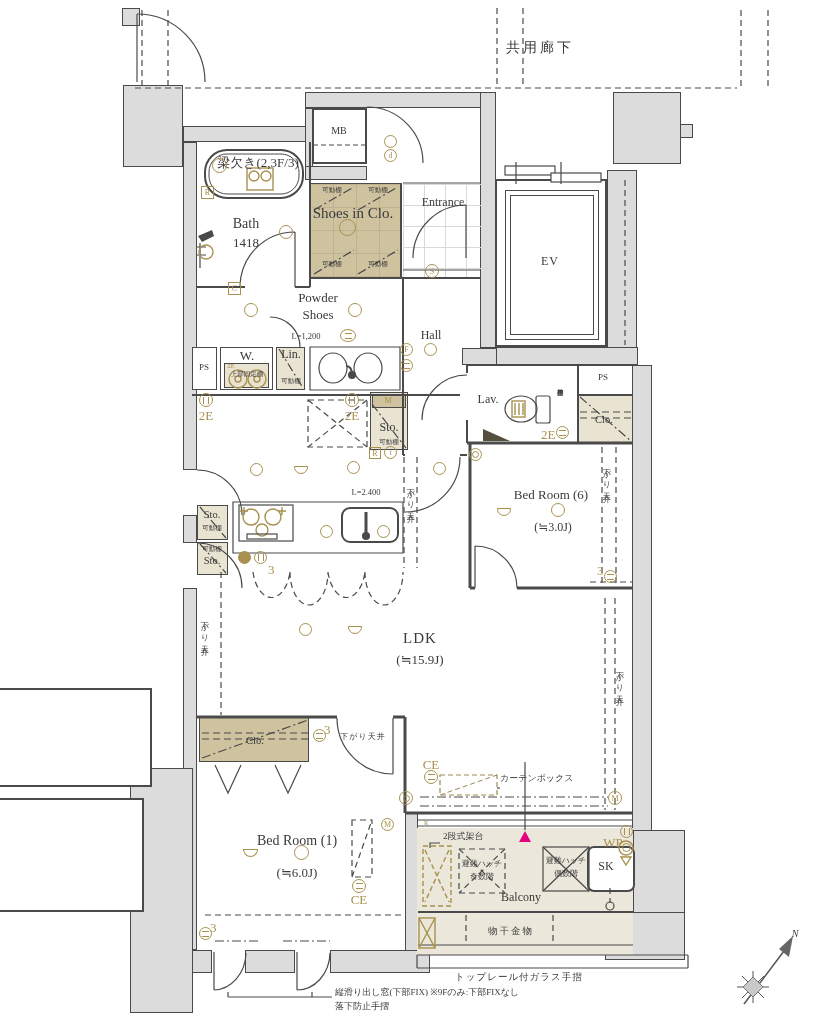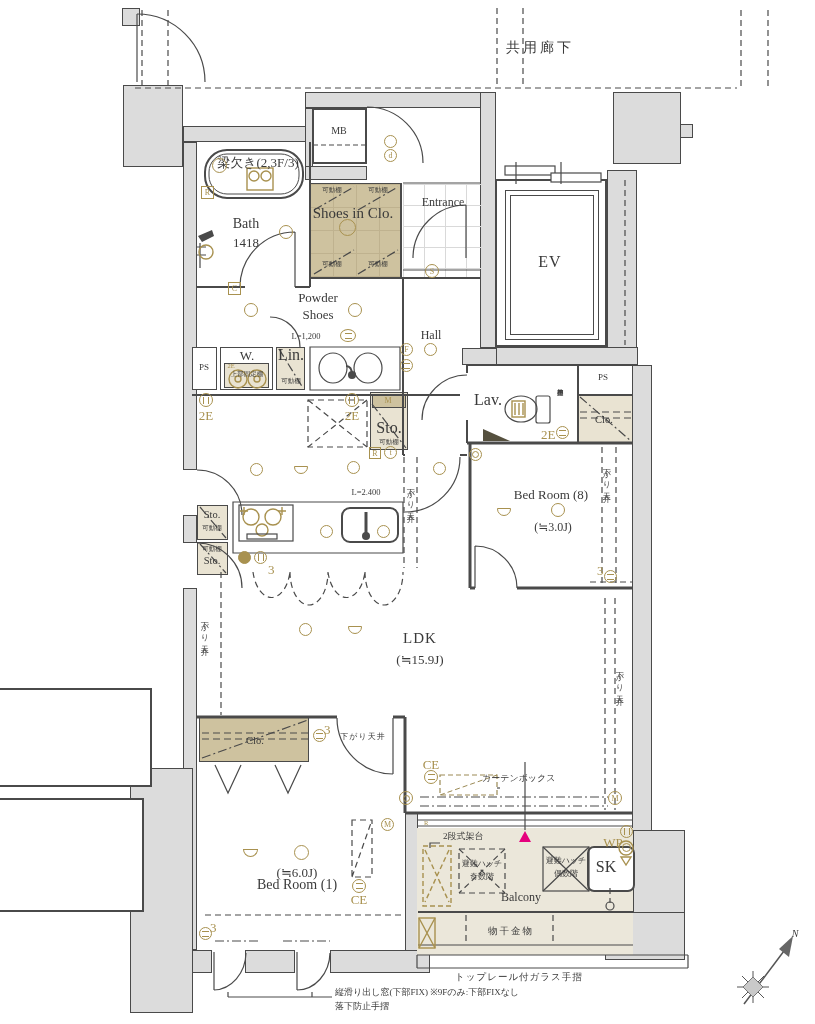--- a/index.html
+++ b/index.html
@@ -9,21 +9,21 @@
   .w{position:absolute;background:#dcdcdc;border:1px solid #4a4a4a;box-sizing:border-box}
   .room{position:absolute;background:#fff;border:2px solid #4a4a4a;box-sizing:border-box}
   .tan{position:absolute;background:#cec29f;border:1px solid #4a4a4a;box-sizing:border-box}
   .tanl{position:absolute;background:#e9e3d2;border:1px solid #4a4a4a;box-sizing:border-box}
   .lbl{position:absolute;white-space:nowrap;color:#3a3a3a;line-height:1.1}
   .ctr{transform:translate(-50%,-50%)}
   .v{writing-mode:vertical-rl;letter-spacing:2px}
   .bz{color:#a8914f}
   .f65{font-size:6.5px}.f7{font-size:13px}.f8{font-size:8px}.f85{font-size:8.5px}
   .f9{font-size:9px}.f95{font-size:9.5px}.f10{font-size:10px}.f105{font-size:10.5px}
-  .f11{font-size:16px}.f115{font-size:15px}.f12{font-size:12px}.f13{font-size:13px}
+  .f11{font-size:12px}.f115{font-size:15px}.f12{font-size:12px}.f13{font-size:13px}
   .f14{font-size:14px}.f15{font-size:15px}
   .sc{position:absolute;border:1.3px solid #a8914f;border-radius:50%;color:#a8914f;
       display:flex;align-items:center;justify-content:center;font-size:8px;
       box-sizing:border-box;background:transparent}
   .sqr{position:absolute;border:1.3px solid #a8914f;color:#a8914f;display:flex;
       align-items:center;justify-content:center;font-size:8px;box-sizing:border-box}
   .sc i,.hb i,.vb i{display:block}
   .vb i{width:4px;height:7px;border-left:1.3px solid #a8914f;border-right:1.3px solid #a8914f}
   .hb i{width:7px;height:4px;border-top:1.3px solid #a8914f;border-bottom:1.3px solid #a8914f}
   .dbl i{width:5px;height:5px;border:1.2px solid #a8914f;border-radius:50%}
@@ -270,32 +270,32 @@
   <div class="lbl f105 ctr" style="left:604px;top:420px">Clo.</div>
   <div class="lbl f8 ctr bz" style="left:388px;top:401px">M</div>
   <div class="lbl f11 ctr" style="left:389px;top:428px">Sto.</div>
   <div class="lbl f65 ctr" style="left:389px;top:442px">可動棚</div>
   <div class="lbl f105 ctr" style="left:212px;top:515px">Sto.</div>
   <div class="lbl f65 ctr" style="left:212px;top:528px">可動棚</div>
   <div class="lbl f65 ctr" style="left:212px;top:549px">可動棚</div>
   <div class="lbl f105 ctr" style="left:212px;top:561px">Sto.</div>
   <div class="lbl f85 ctr" style="left:366px;top:493px">L=2.400</div>
   <div class="lbl f8 v" style="left:405px;top:482px">下がり天井</div>
-  <div class="lbl f13 ctr" style="left:551px;top:495px">Bed Room (8)</div>
+  <div class="lbl f13 ctr" style="left:551px;top:495px">Bed Room (6)</div>
   <div class="lbl f12 ctr" style="left:553px;top:528px">(≒3.0J)</div>
   <div class="lbl f8 v" style="left:601px;top:462px">下がり天井</div>
   <div class="lbl f15 ctr" style="left:420px;top:638px;letter-spacing:1px">LDK</div>
   <div class="lbl f13 ctr" style="left:420px;top:660px">(≒15.9J)</div>
   <div class="lbl f8 v" style="left:199px;top:615px">下がり天井</div>
   <div class="lbl f8 v" style="left:614px;top:665px">下がり天井</div>
   <div class="lbl f105 ctr" style="left:255px;top:741px">Clo.</div>
   <div class="lbl f8 ctr" style="left:363px;top:737px;letter-spacing:1px">下がり天井</div>
-  <div class="lbl f14 ctr" style="left:297px;top:885px">Bed Room (1)</div>
+  <div class="lbl f14 ctr" style="left:297px;top:841px">Bed Room (1)</div>
   <div class="lbl f13 ctr" style="left:297px;top:873px">(≒6.0J)</div>
-  <div class="lbl f9" style="left:482px;top:774px">カーテンボックス</div>
+  <div class="lbl f9" style="left:500px;top:774px">カーテンボックス</div>
   <div class="lbl f9" style="left:443px;top:832px">2段式架台</div>
   <div class="lbl f8 ctr" style="left:482px;top:864px">避難ハッチ</div>
   <div class="lbl f8 ctr" style="left:482px;top:877px">奇数階</div>
   <div class="lbl f8 ctr" style="left:566px;top:861px">避難ハッチ</div>
   <div class="lbl f8 ctr" style="left:566px;top:874px">偶数階</div>
   <div class="lbl f11 ctr" style="left:606px;top:867px">SK</div>
   <div class="lbl f7 ctr bz" style="left:613px;top:843px">WP</div>
   <div class="lbl f12 ctr" style="left:521px;top:898px">Balcony</div>
   <div class="lbl f95 ctr" style="left:511px;top:931px;letter-spacing:2px">物干金物</div>
   <div class="lbl f95" style="left:455px;top:972px;letter-spacing:1px">トップレール付ガラス手摺</div>

